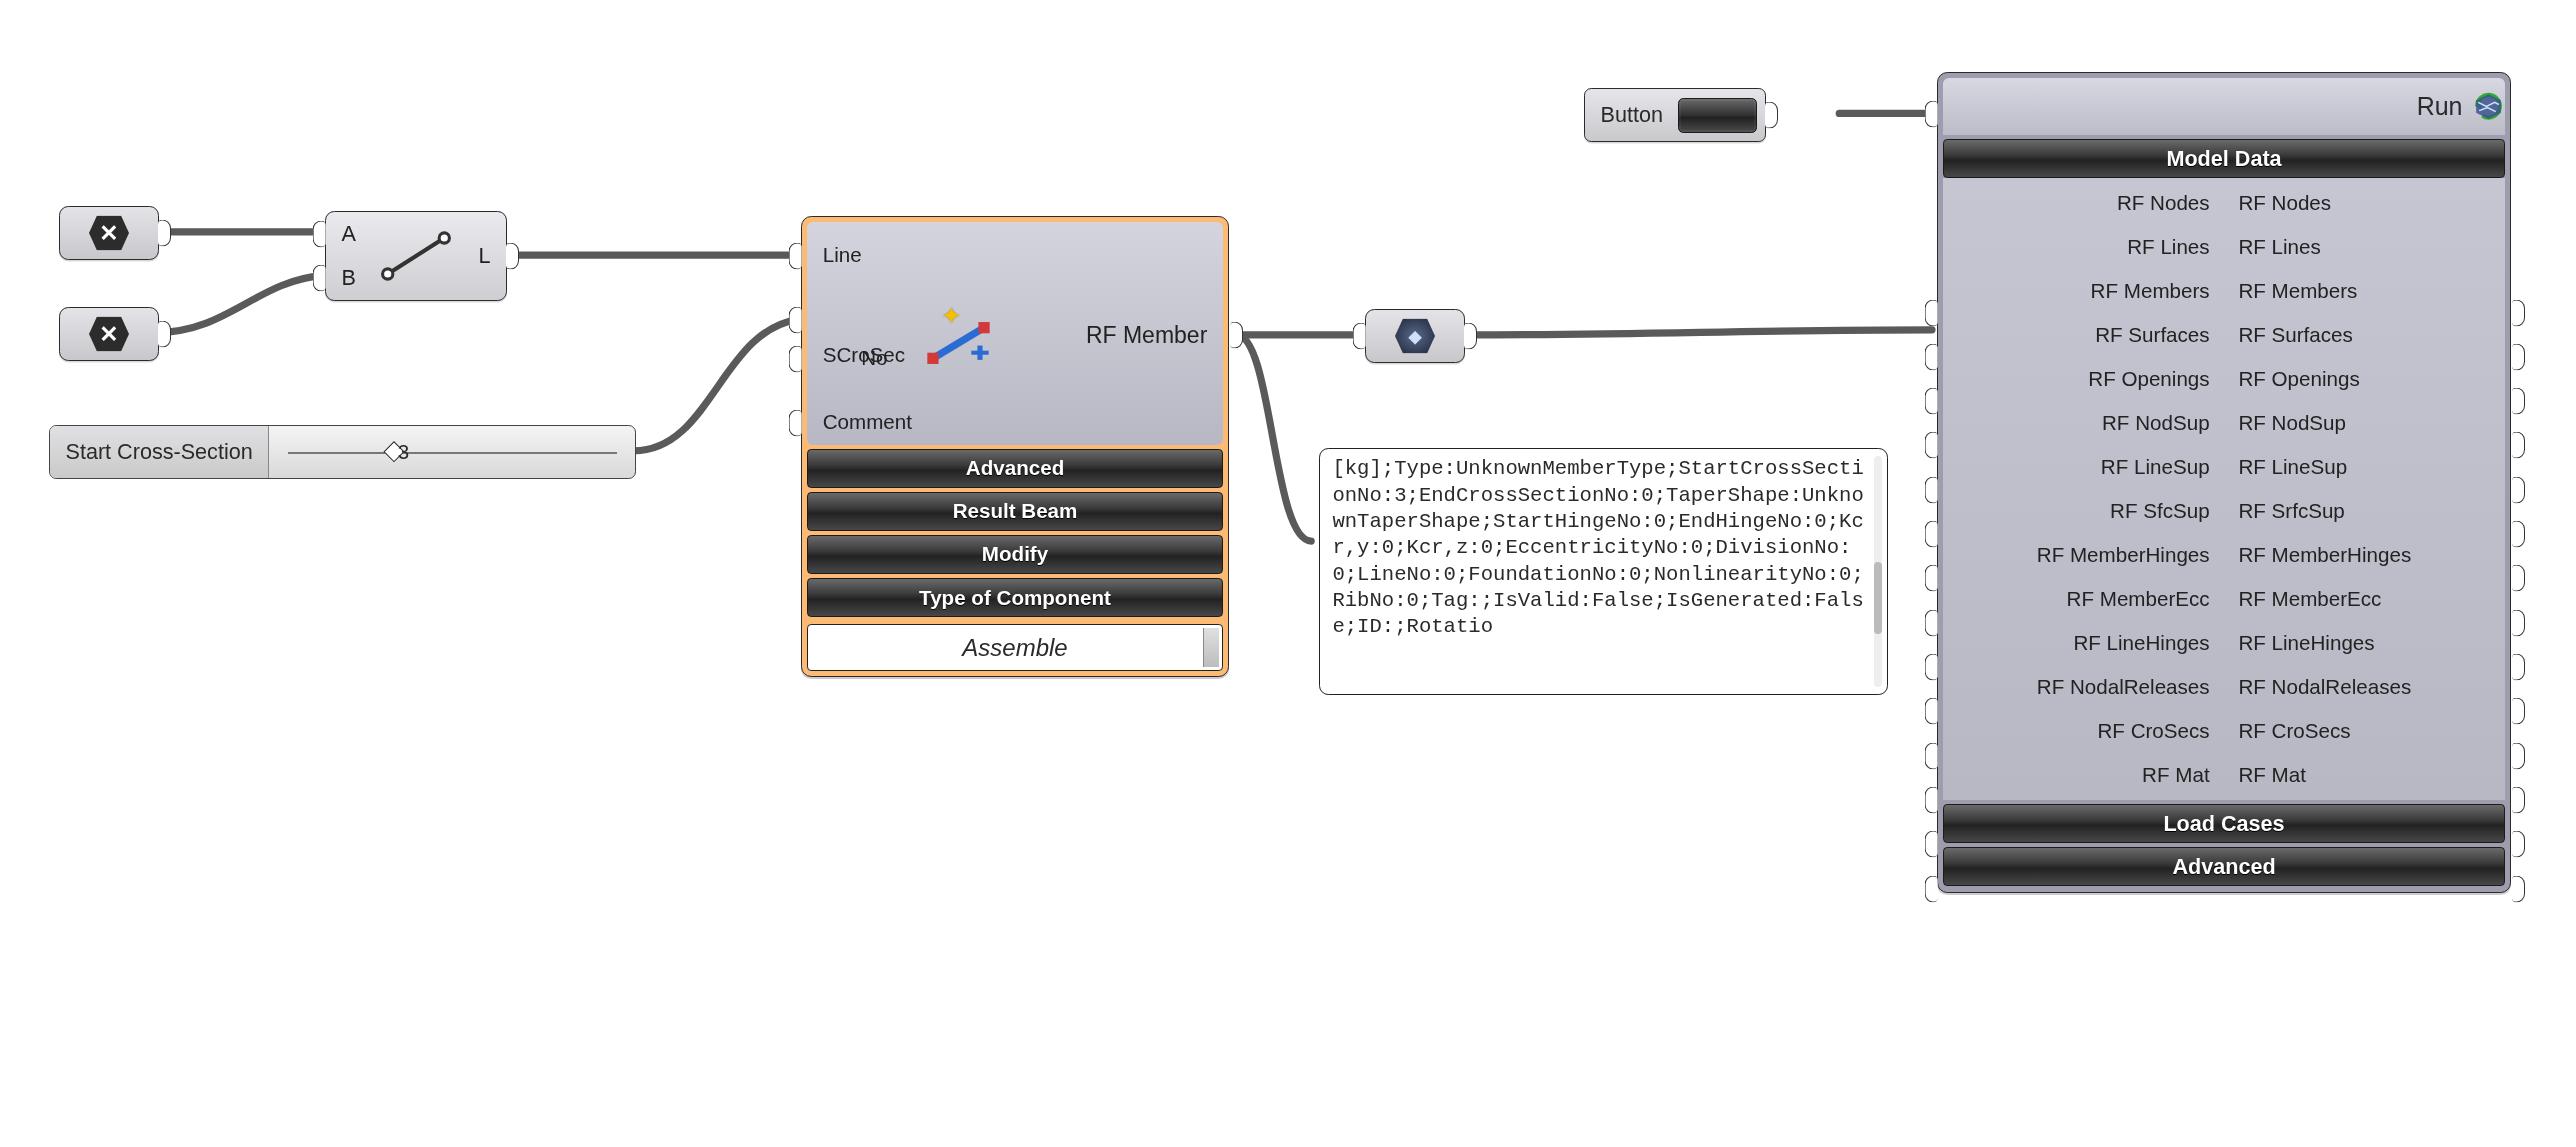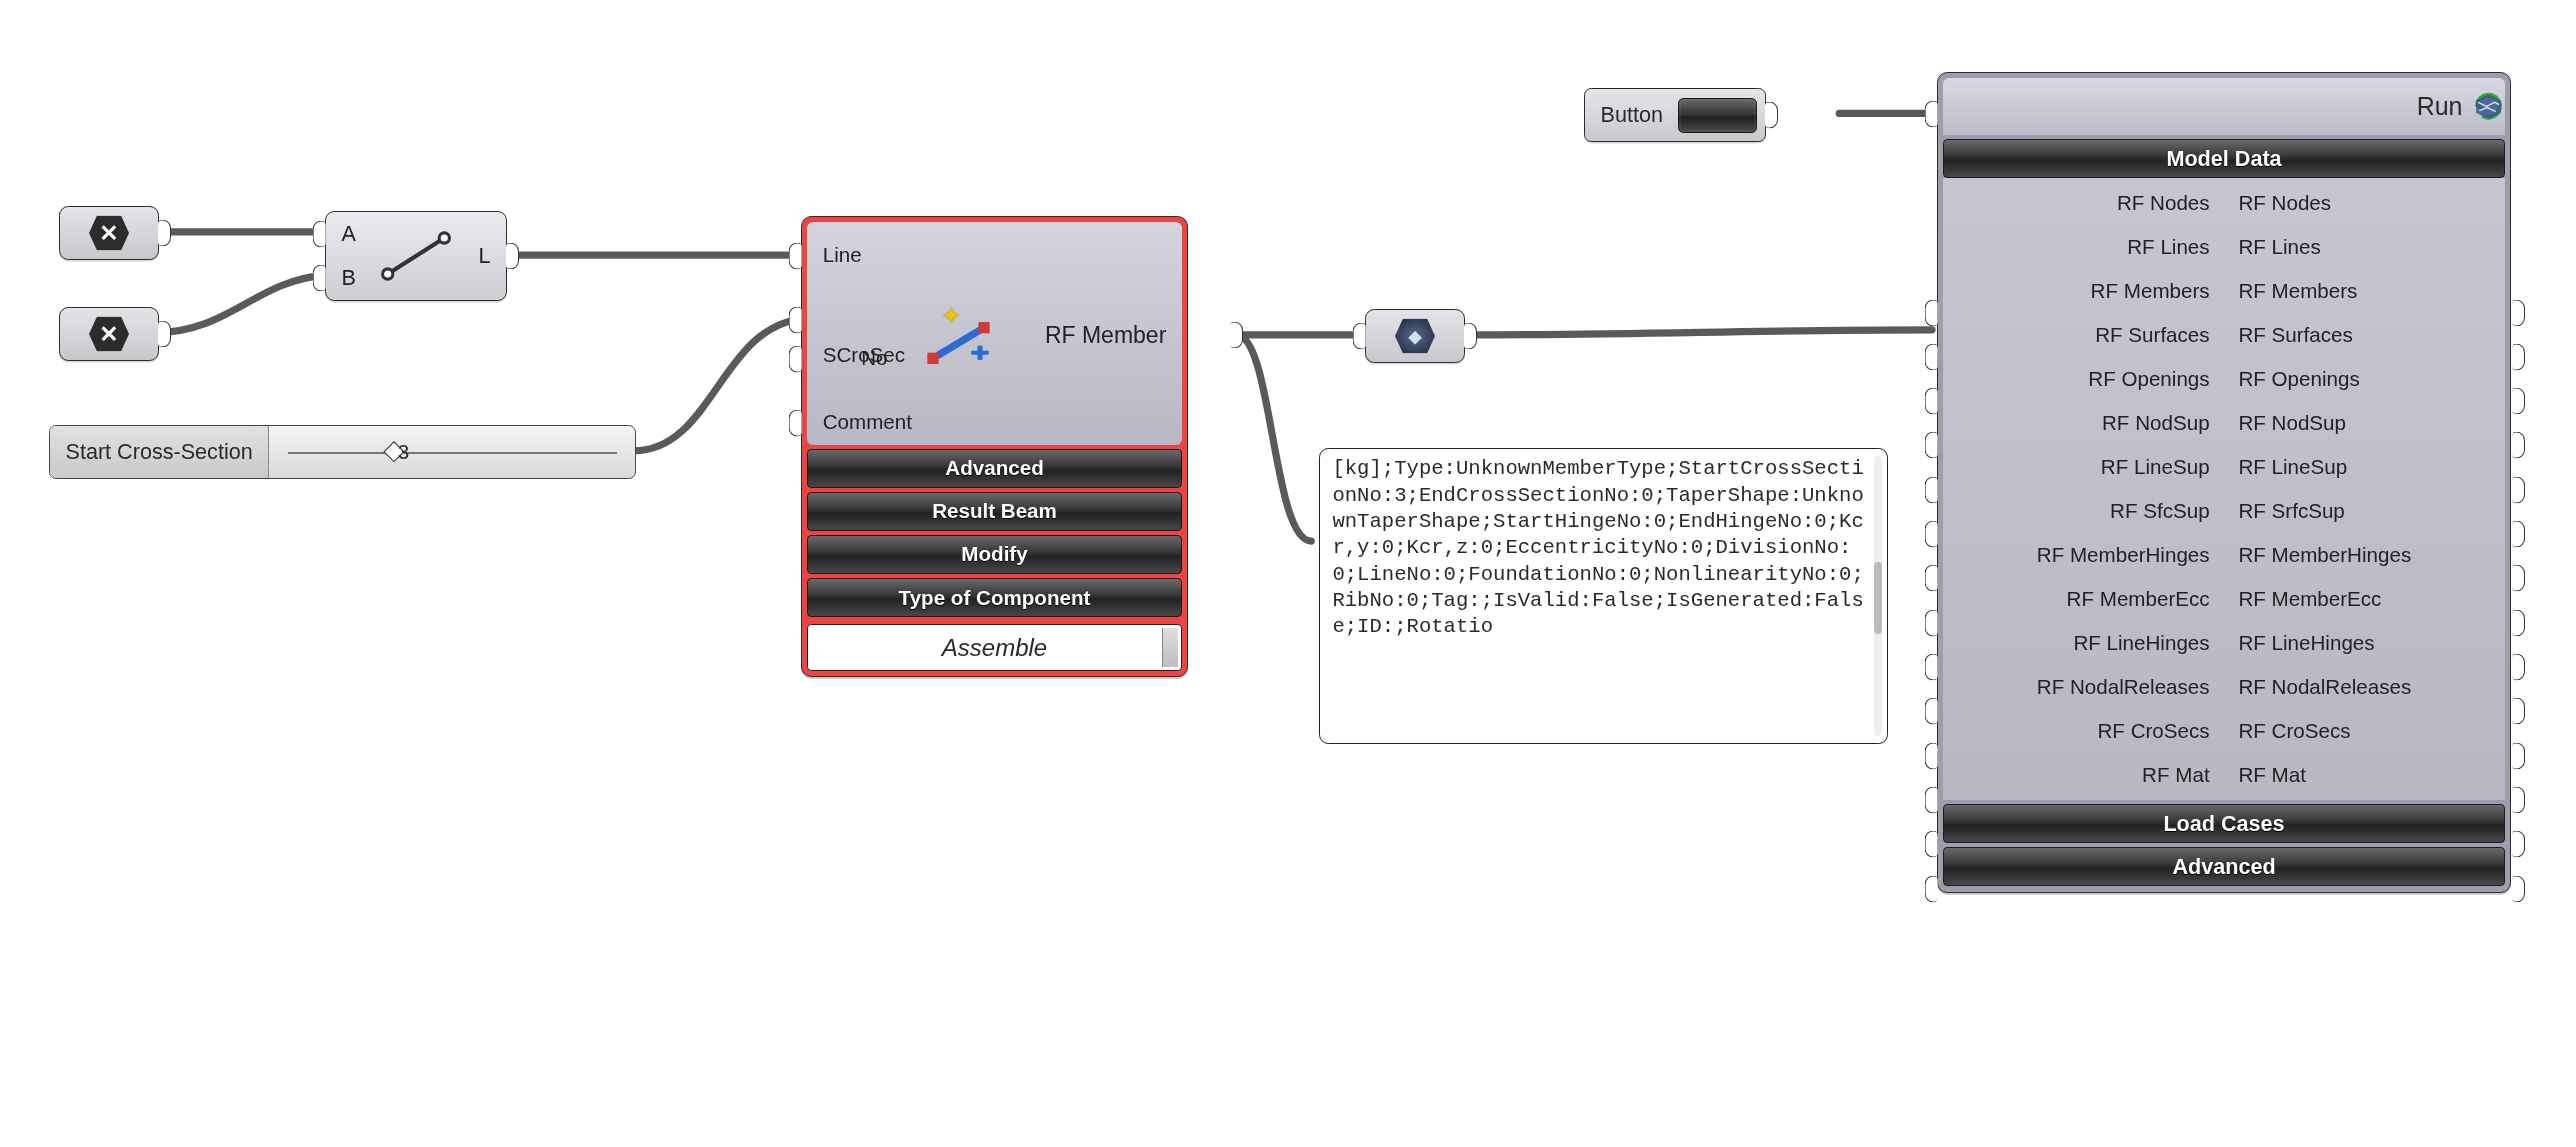--- a/index.html
+++ b/index.html
@@ -129,24 +129,24 @@
     position: absolute;
     top: 50%;
     transform: translate(4.1px, -50%);
     font-size: 20.6px;
     font-weight: 500;
   }
 
   
   .rfmember {
     position: absolute;
-    width: 387px;
+    width: 428px;
     border-radius: 10.3px;
     border: 1.5px solid #2a2a2a;
-    background: #ef4444;
+    background: #fdba74;
     padding: 5.2px;
     box-sizing: border-box;
     box-shadow: 0 2.1px 0 rgba(0,0,0,0.2);
   }
   .rfmember .body {
     background: linear-gradient(#d4d4de, #b8b8c4);
     border-radius: 6.2px;
     padding: 9.3px 12.4px 7.2px 12.4px;
     position: relative;
     min-height: 206px;
@@ -425,21 +425,21 @@
 
   <div class="assemble">Assemble</div>
 </div>
 
 <div class="capsule" style="left:1365px; top:309px;">
   <div class="jewel globe">◆</div>
   <div class="grip left" style="left:0;   top:26px;"></div>
   <div class="grip right" style="left:98px; top:26px;"></div>
 </div>
 
-<div class="textpanel" style="left:1319px; top:448px; width:569px; height:296px;">
+<div class="textpanel" style="left:1319px; top:448px; width:569px; height:247px;">
   <div class="grip left" style="left:0; top:93px;"></div>
   <span>[kg];Type:UnknownMemberType;StartCrossSectionNo:3;EndCrossSectionNo:0;TaperShape:UnknownTaperShape;StartHingeNo:0;EndHingeNo:0;Kcr,y:0;Kcr,z:0;EccentricityNo:0;DivisionNo:0;LineNo:0;FoundationNo:0;NonlinearityNo:0;RibNo:0;Tag:;IsValid:False;IsGenerated:False;ID:;Rotatio</span>
   <div class="track"></div>
   <div class="thumb" style="top:113px; height:72px;"></div>
 </div>
 
 <div class="btncomp" style="left:1584px; top:88px;">
   <span class="btn-label">Button</span>
   <div class="btn-key"></div>
   <div class="grip right" style="position:absolute; left:100%; top:26px;"></div>

